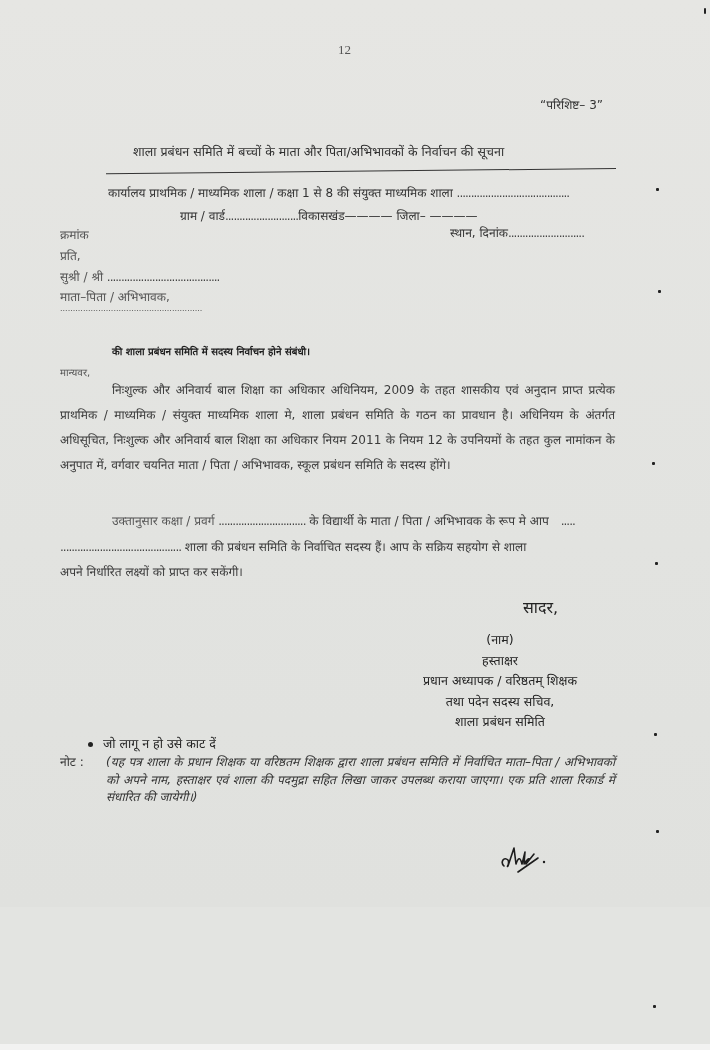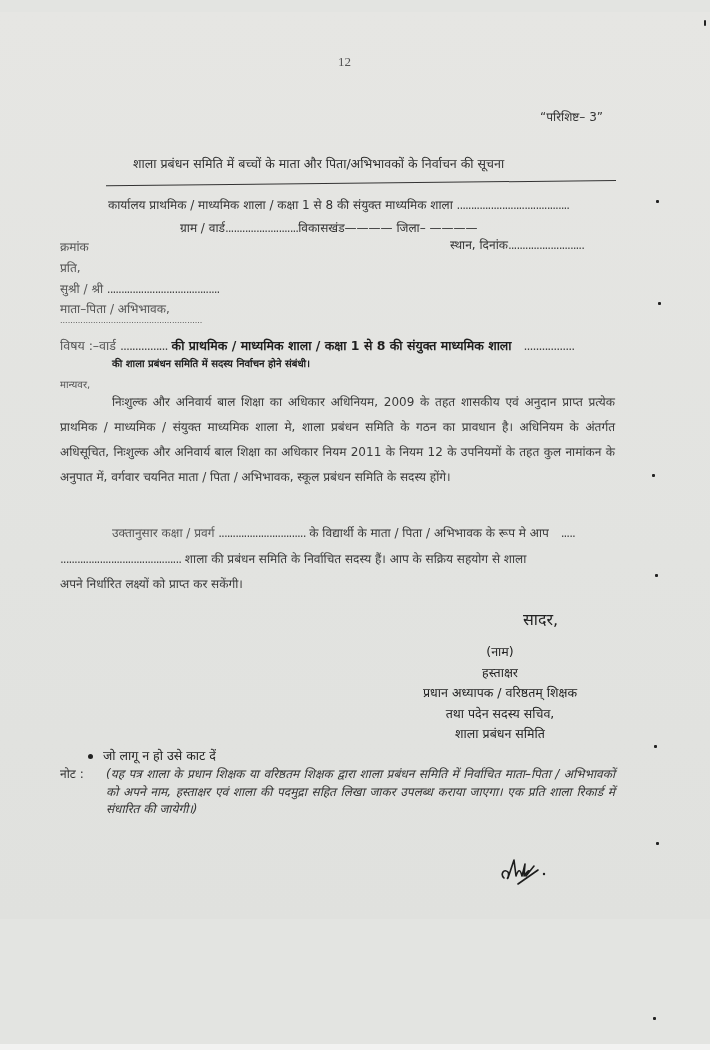--- a/index.html
+++ b/index.html
@@ -4,21 +4,21 @@
 <style>
   html, body { margin: 0; padding: 0; }
   body {
     width: 710px; height: 1050px; overflow: hidden;
     background: #e3e4e1;
     font-family: "DejaVu Sans", "Liberation Sans", sans-serif;
     color: #2a2a2a;
     position: relative;
   }
   .page {
-    position: absolute; left: 0; top: 12px; width: 710px; height: 907px;
+    position: absolute; left: 0; top: 0; width: 710px; height: 907px;
     background: linear-gradient(180deg, #e6e6e3 0%, #e2e3e0 60%, #e0e1de 100%);
   }
   .bottom-strip { position: absolute; left: 0; top: 1044px; width: 710px; height: 6px; background: #f2f2f1; }
   .abs { position: absolute; white-space: nowrap; }
   .f12 { font-size: 12px; }
   .light { color: #555; }
   .bold { font-weight: bold; color: #1e1e1e; }
   .dots { letter-spacing: -1px; color: #444; }
   .rule { position: absolute; height: 1px; background: #333; }
   .para { position: absolute; left: 60px; width: 555px; font-size: 12px; line-height: 25px; color: #3a3a3a; text-align: justify; }
@@ -57,26 +57,20 @@
   </div>
 
   <div class="abs f12 light" style="left:60px;top:247px;">प्रति,</div>
   <div class="abs f12 light" style="left:60px;top:268px;">
     <span>सुश्री / श्री</span>
     <span class="dots">........................................</span>
   </div>
   <div class="abs f12 light" style="left:60px;top:288px;">माता–पिता / अभिभावक,</div>
   <div class="abs light" style="left:60px;top:304px;font-size:8px;">........................................................</div>
 
-  <div class="abs" style="left:60px;top:325px;font-size:12.5px;">
-    <span class="light">विषय :–वार्ड</span>
-    <span class="dots">................</span>
-    <span class="bold">की प्राथमिक / माध्यमिक शाला /  कक्षा 1 से 8 की संयुक्त माध्यमिक शाला</span>
-    <span class="dots" style="margin-left:8px;">.................</span>
-  </div>
   <div class="abs bold" style="left:112px;top:344px;font-size:10px;">की शाला प्रबंधन समिति में सदस्य निर्वाचन होने संबंधी।</div>
 
   <div class="abs light" style="left:60px;top:365px;font-size:10px;">मान्यवर,</div>
 
   <div class="para" style="top:378px;text-indent:52px;">निःशुल्क और अनिवार्य बाल शिक्षा का अधिकार अधिनियम, 2009 के तहत शासकीय एवं अनुदान प्राप्त प्रत्येक प्राथमिक / माध्यमिक / संयुक्त माध्यमिक शाला मे, शाला प्रबंधन समिति के गठन का प्रावधान है। अधिनियम के अंतर्गत अधिसूचित, निःशुल्क और अनिवार्य बाल शिक्षा का अधिकार नियम 2011 के नियम 12 के उपनियमों के तहत कुल नामांकन के अनुपात में, वर्गवार चयनित माता /  पिता / अभिभावक, स्कूल प्रबंधन समिति के सदस्य होंगे।</div>
 
   <div class="abs f12" style="left:112px;top:512px;color:#3a3a3a;">
     <span class="light">उक्तानुसार कक्षा / प्रवर्ग</span>
     <span class="dots">...............................</span>
     <span>के विद्यार्थी के माता / पिता / अभिभावक के रूप मे आप</span>

